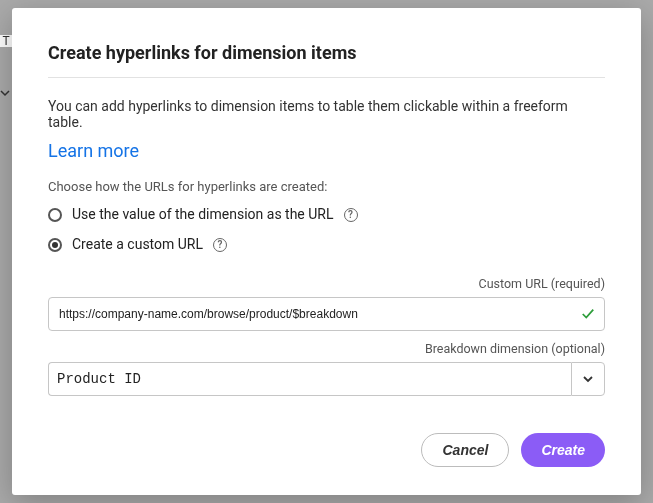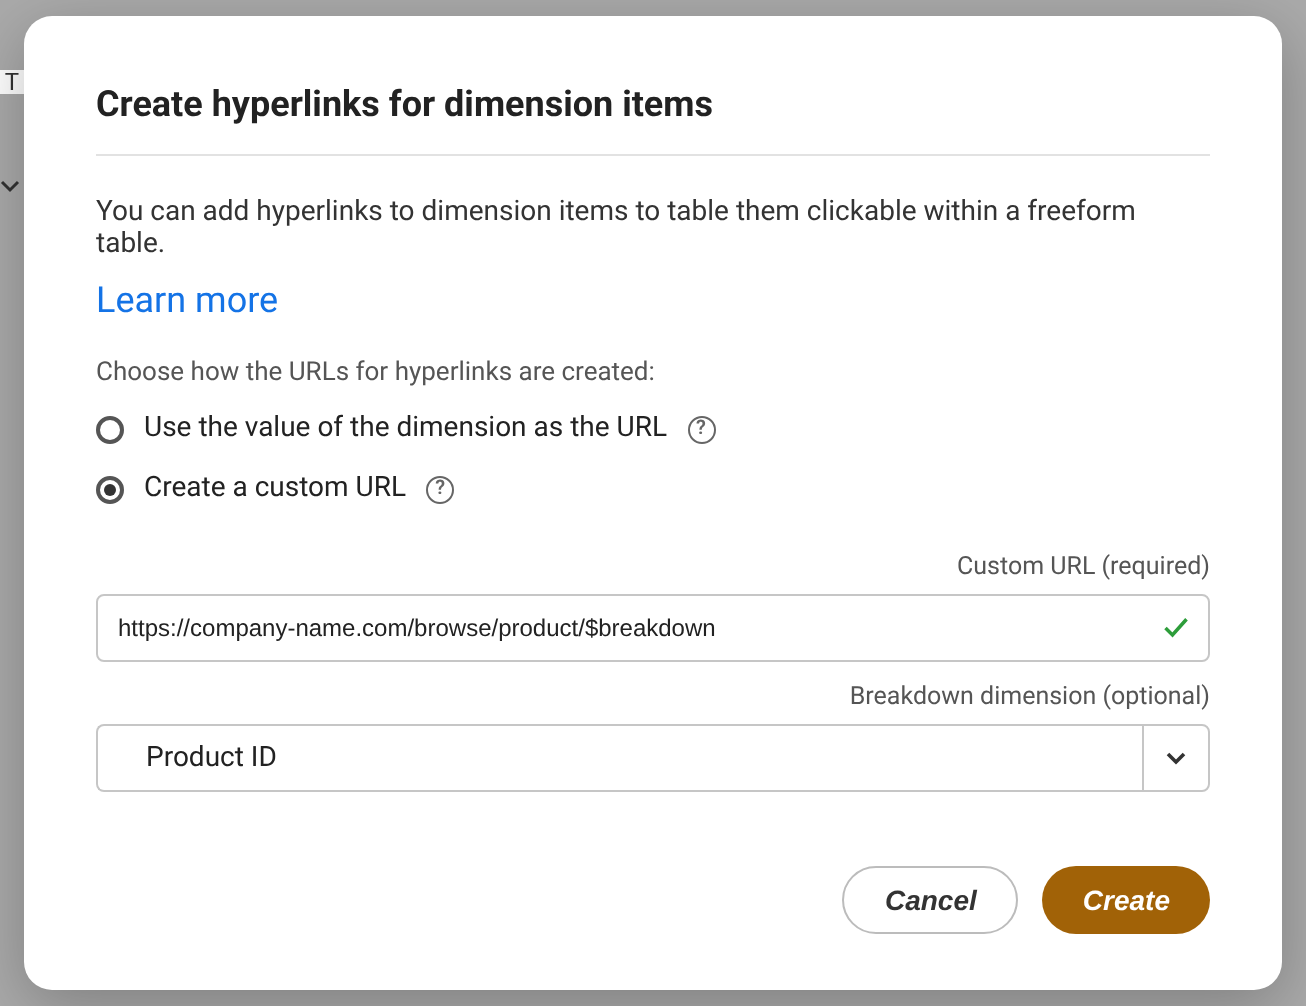--- a/index.html
+++ b/index.html
@@ -30,21 +30,21 @@
       position: absolute;
       top: 88px; left: 0;
       width: 12px; height: 12px;
       color:#333;
       font-size:10px;
     }
     .dialog {
       position: absolute;
       top: 8px; left: 12px; right: 12px; bottom: 8px;
       background: #fff;
-      border-radius: 14px;
+      border-radius: 3px;
       box-shadow: 0 8px 32px rgba(0,0,0,0.25);
       padding: 34px 36px 28px 36px;
       display: flex;
       flex-direction: column;
     }
     .dialog-title {
       font-size: 18px;
       font-weight: 700;
       color: #222;
       margin-bottom: 14px;
@@ -141,27 +141,28 @@
     .select-wrap {
       display: flex;
       width: 100%;
     }
     .select-main {
       flex: 1;
       height: 34px;
       border: 1px solid #c6c6c6;
       border-right: none;
       border-radius: 4px 0 0 4px;
-      padding: 0 24px;
+      padding: 0 8px;
       font-size: 14px;
       color: #222;
       display: flex;
       align-items: center;
       background:#fff;
       cursor: pointer;
+      font-family: Liberation Mono, monospace;
     }
     .select-chevron {
       width: 34px; height: 34px;
       border: 1px solid #c6c6c6;
       border-radius: 0 4px 4px 0;
       display: flex;
       align-items: center;
       justify-content: center;
       background:#fff;
       cursor: pointer;
@@ -182,21 +183,21 @@
       cursor: pointer;
       border: none;
       font-style: italic;
     }
     .btn-secondary {
       background: #fff;
       color: #333;
       border: 1.5px solid #bcbcbc;
     }
     .btn-primary {
-      background: #a16207;
+      background: #8b5cf6;
       color: #fff;
     }
   </style>
 </head>
 <body>
 
 <div class="backdrop">
   <div class="bg-fragment1">T</div>
   <div class="bg-fragment2">
     <svg width="10" height="10" viewBox="0 0 10 10">

